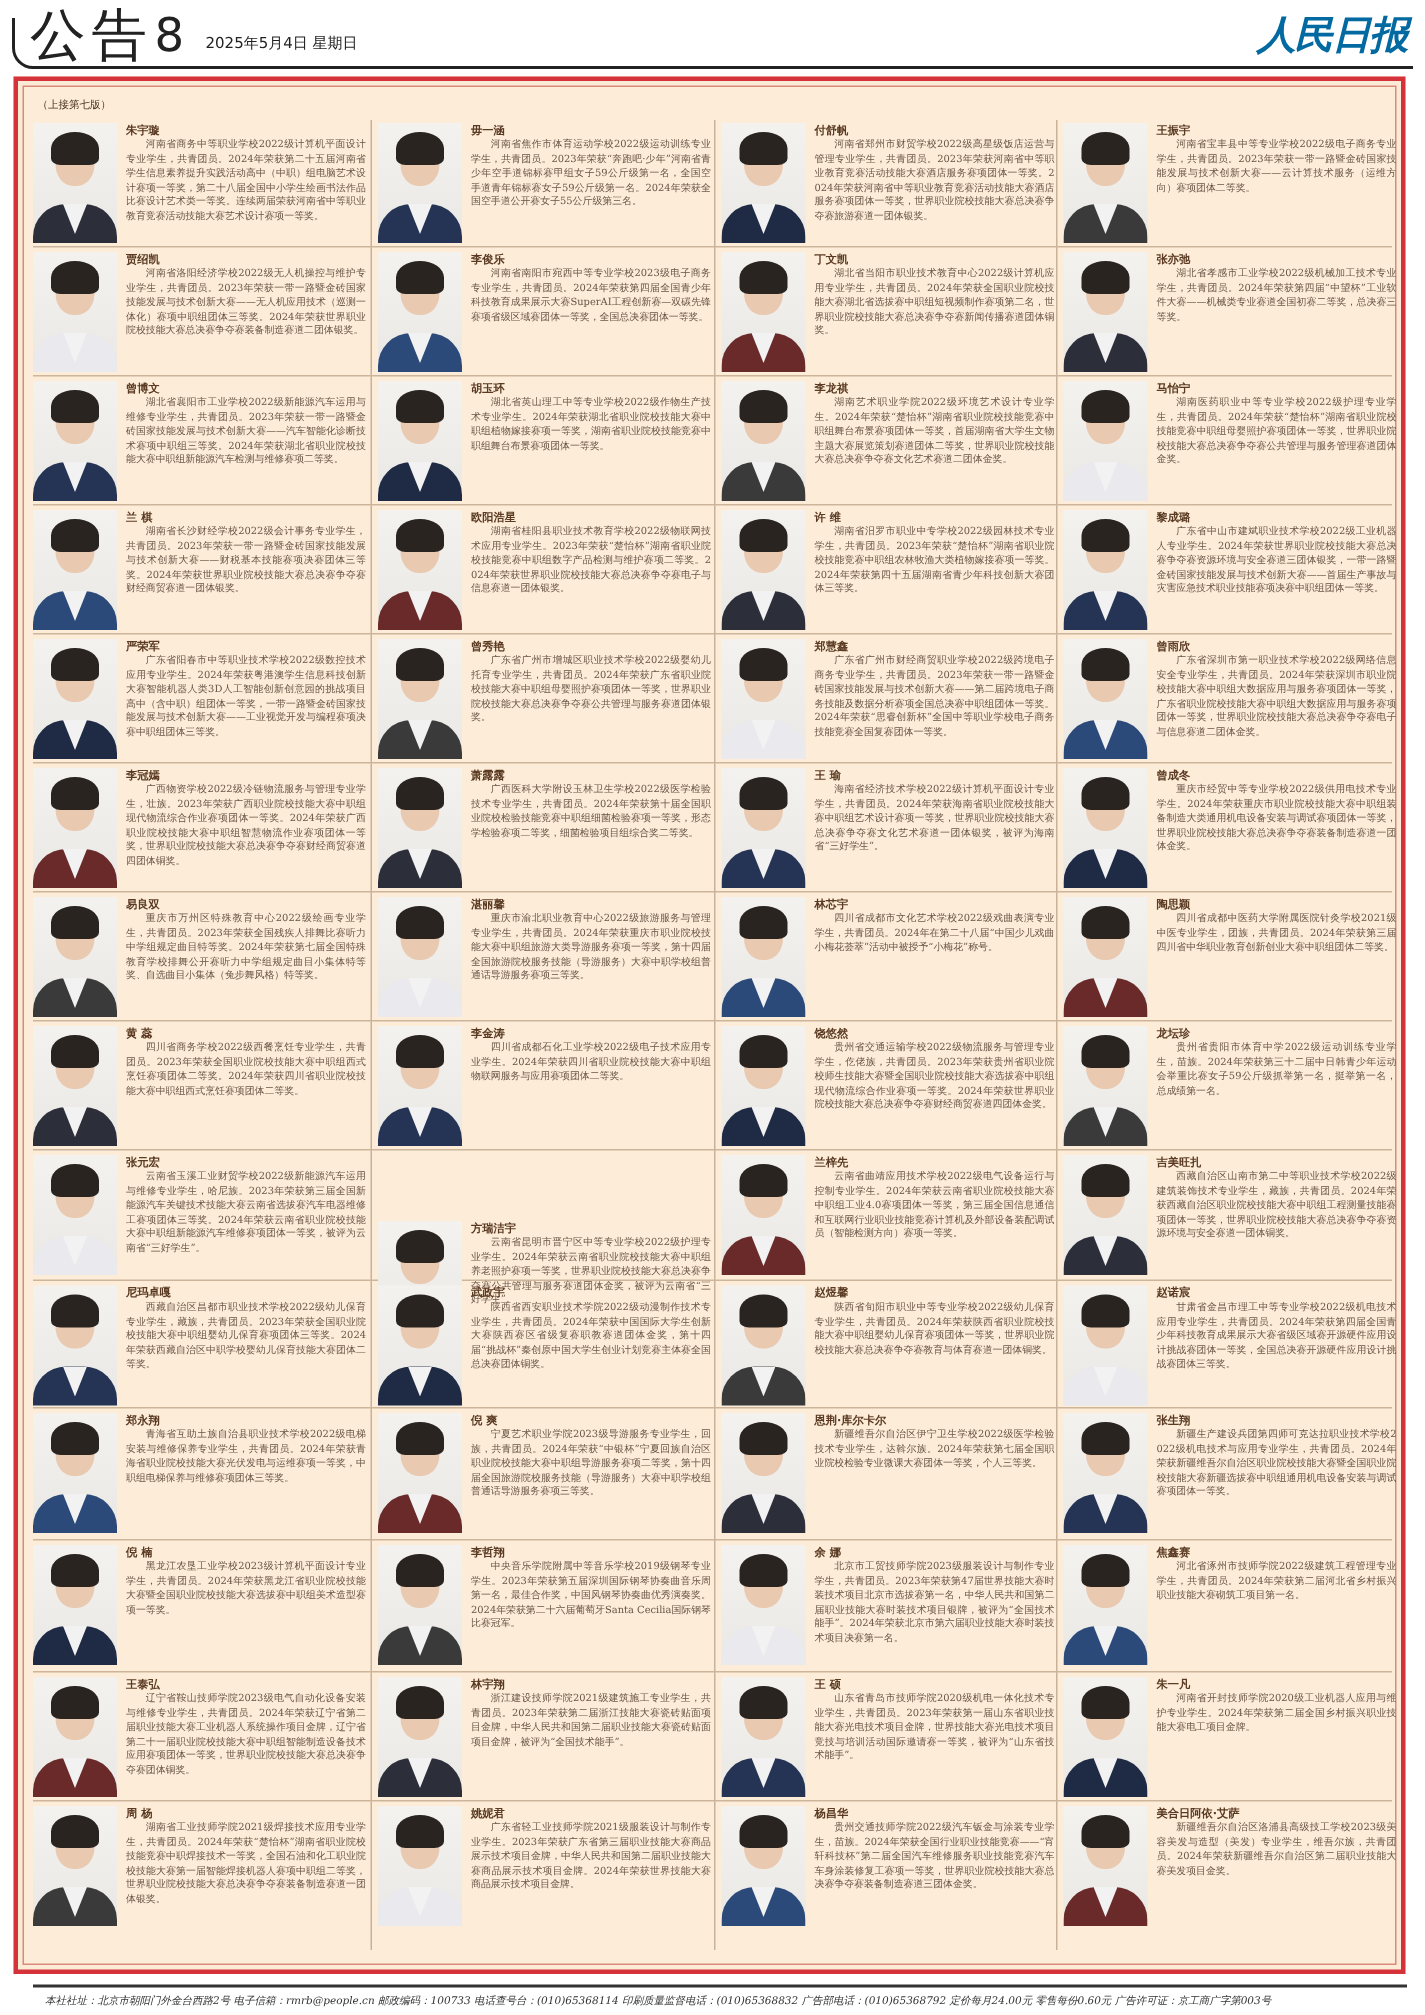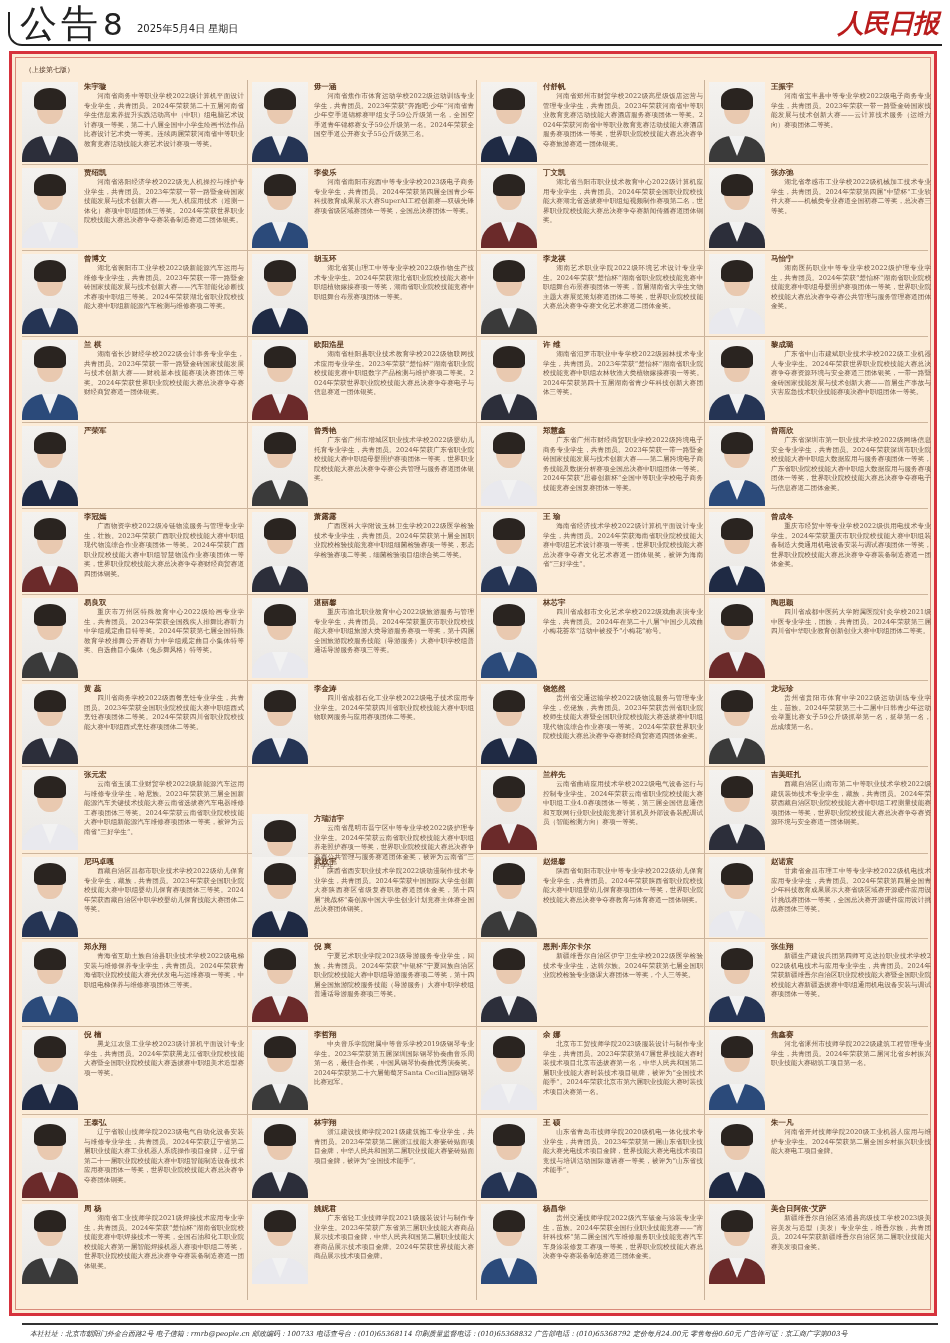--- a/index.html
+++ b/index.html
@@ -3,21 +3,21 @@
 <meta charset="utf-8">
 <style>
   html,body{margin:0;padding:0;background:#ffffff;}
   body{width:950px;height:1343px;position:relative;overflow:hidden;font-family:"DejaVu Serif","Liberation Serif",serif;color:#3a2a20;}
   .masthead{position:absolute;left:0;top:0;width:950px;height:48px;}
   .mast-bracket{position:absolute;left:8px;top:12px;width:14px;height:32px;border-left:2px solid #222;border-bottom:2px solid #222;border-bottom-left-radius:14px;}
   .mast-line{position:absolute;left:22px;right:8px;top:44px;border-top:2px solid #222;}
   .section-name{position:absolute;left:20px;top:4px;font-family:"DejaVu Sans","Liberation Sans",sans-serif;font-size:37px;letter-spacing:4px;color:#222;font-weight:normal;line-height:40px;}
   .page-no{position:absolute;left:103px;top:4px;font-family:"DejaVu Sans","Liberation Sans",sans-serif;font-size:31px;color:#222;line-height:40px;}
   .date{position:absolute;left:137px;top:22px;font-family:"DejaVu Sans","Liberation Sans",sans-serif;font-size:10px;color:#222;}
-  .logo{position:absolute;right:12px;top:6px;font-family:"DejaVu Serif","Liberation Serif",serif;font-style:italic;font-weight:bold;font-size:26px;color:#b91c1c;letter-spacing:-1px;}
+  .logo{position:absolute;right:12px;top:6px;font-family:"DejaVu Serif","Liberation Serif",serif;font-style:italic;font-weight:bold;font-size:26px;color:#0369a1;letter-spacing:-1px;}
   .frame{position:absolute;left:9px;top:51px;width:928px;height:1265px;border:3px solid #d6323c;box-sizing:border-box;background:#fbebd6;}
   .frame-inner{position:absolute;left:3px;top:3px;right:3px;bottom:3px;border:1px solid #d98a7a;background:#fcecd8;}
   .continued{position:absolute;left:25px;top:65px;font-size:7px;color:#4a3020;}
   .col-line{position:absolute;top:80px;height:1220px;border-left:1px solid #c9b29a;}
   .row-line{position:absolute;left:22px;width:906px;border-top:1px solid #cdb59c;}
   .card{position:absolute;width:226px;height:84px;}
   .photo{position:absolute;left:2px;top:2px;width:56px;height:80px;background:linear-gradient(#f4f2ef 0%,#eae8e5 100%);overflow:hidden;}
   .photo .head{position:absolute;left:15px;top:10px;width:26px;height:32px;border-radius:50% 50% 45% 45%;background:#e9c9b0;}
   .photo .hair{position:absolute;left:12px;top:6px;width:32px;height:22px;border-radius:50% 50% 20% 20%;background:#2a2420;}
   .photo .body{position:absolute;left:0;top:54px;width:56px;height:30px;border-radius:22px 22px 0 0;background:#2c2e3a;}
@@ -259,20 +259,21 @@
     </div>
     <div class="card" style="left: 20px; top: 424px;">
       <div class="photo">
         <div class="body" style="background:#1f2a44"></div>
         <div class="collar"></div>
         <div class="head"></div>
         <div class="hair"></div>
       </div>
       <div class="info">
         <div class="name">严荣军</div>
+        <div class="bio">广东省阳春市中等职业技术学校2022级数控技术应用专业学生。2024年荣获粤港澳学生信息科技创新大赛智能机器人类3D人工智能创新创意园的挑战项目高中（含中职）组团体一等奖，一带一路暨金砖国家技能发展与技术创新大赛——工业视觉开发与编程赛项决赛中职组团体三等奖。</div>
       </div>
     </div>
     <div class="card" style="left: 250px; top: 424px;">
       <div class="photo">
         <div class="body" style="background:#3a3a3a"></div>
         <div class="collar"></div>
         <div class="head"></div>
         <div class="hair"></div>
       </div>
       <div class="info">

